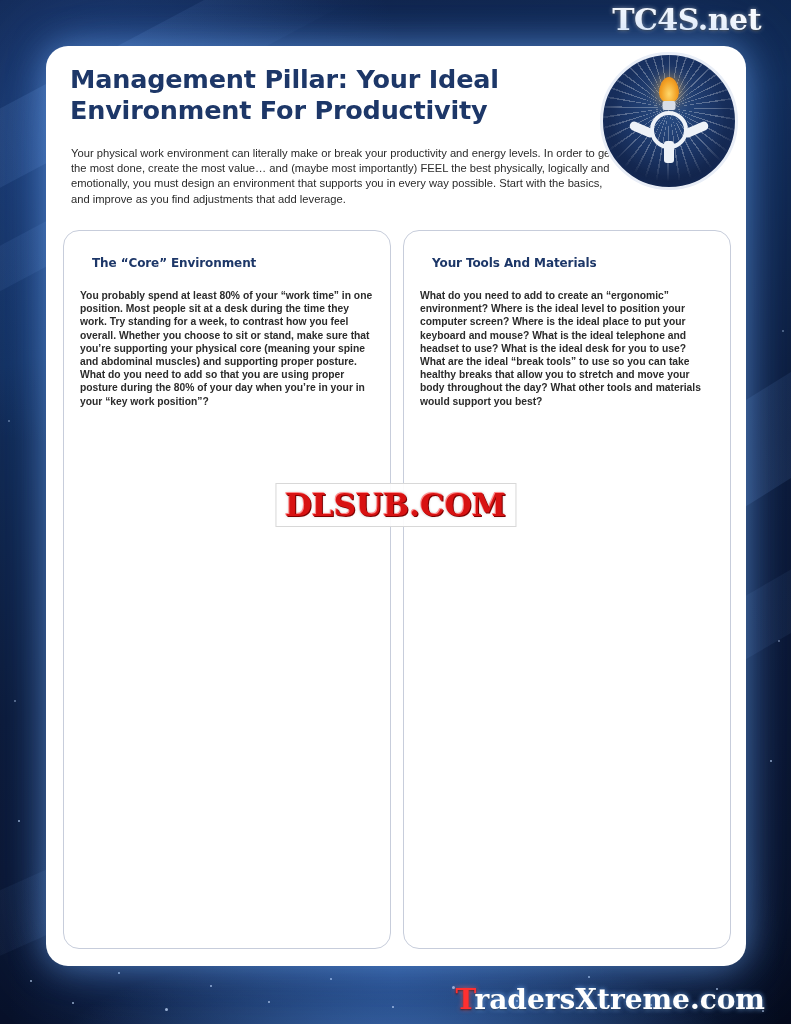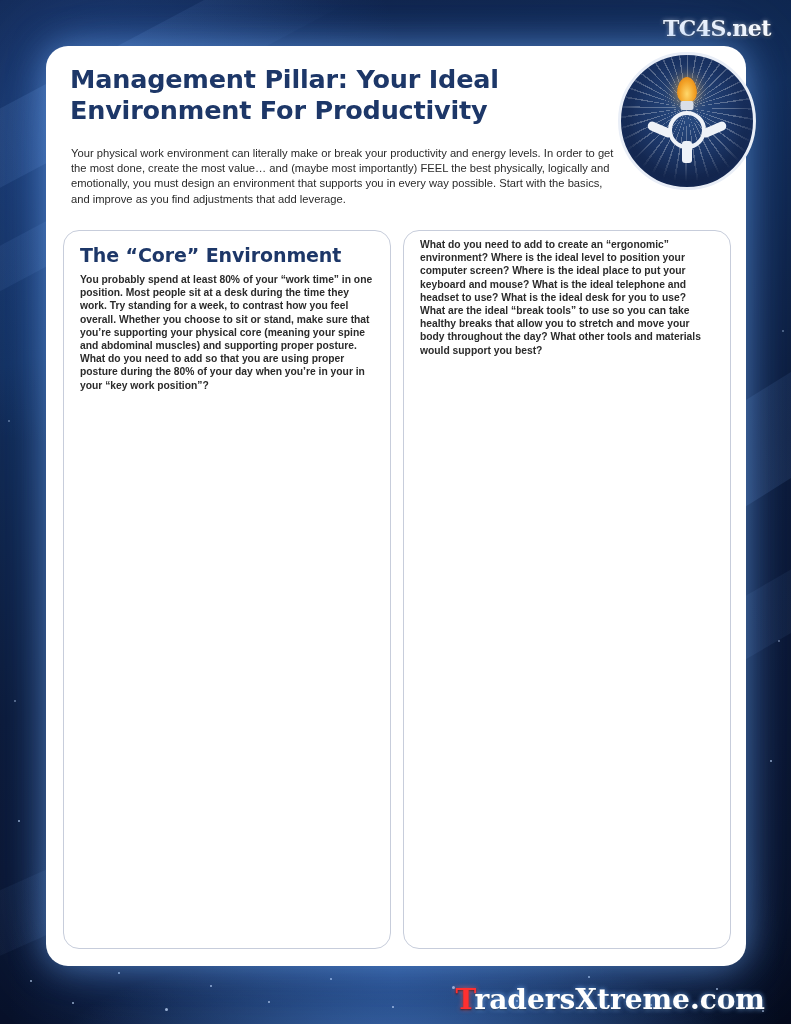--- a/index.html
+++ b/index.html
@@ -66,21 +66,20 @@
     border-radius: 22px;
     box-shadow: 0 0 34px rgba(120,180,255,0.55), 0 0 90px rgba(60,120,220,0.35);
   }
 
   
   .header {
     position: absolute;
     left: 0; top: 0;
     width: 700px;
     height: 175px;
-    padding-left: 18px;
   }
   .title {
     position: absolute;
     left: 24px;
     top: 18px;
     width: 470px;
     color: #1d3768;
     font-family: "DejaVu Sans", sans-serif;
     font-weight: bold;
     font-size: 25.5px;
@@ -173,49 +172,48 @@
     top: 184px;
     width: 326px;
     height: 717px;
     border: 1.5px solid #c7cddb;
     border-radius: 16px;
     background: #ffffff;
   }
   .col.left { left: 17px; }
   .col.right { left: 357px; }
   .col h2 {
-    margin: 0;
+    margin: 12px;
     padding: 13px 16px 0 16px;
     color: #1d3768;
     font-family: "DejaVu Sans", sans-serif;
-    font-size: 19px;
+    font-size: 12px;
     font-weight: bold;
     letter-spacing: -0.1px;
   }
   .col p {
     margin: 0;
     padding: 7px 16px 0 16px;
     color: #2b2b2b;
     font-size: 10.3px;
     line-height: 13.2px;
     font-weight: bold;
   }
 
   
   .tc4s {
     position: absolute;
-    right: 20px;
+    right: 30px;
     top: 2px;
     font-family: "DejaVu Serif", serif;
     font-weight: bold;
-    font-size: 22px;
+    font-size: 30px;
     color: #ffffff;
     text-shadow: 0 0 4px rgba(255,255,255,0.55), 0 1px 2px rgba(0,0,0,0.8);
     letter-spacing: -0.5px;
-    margin-top: 13px;
   }
 
   
   .watermark {
     position: absolute;
     left: 50%;
     top: 483px;
     transform: translateX(-50%);
     padding: 3px 9px;
     background: rgba(255,255,255,0.92);
@@ -298,21 +296,23 @@
         <div class="stem"></div>
       </div>
     </div>
 
     <div class="col left">
       <h2>The “Core” Environment</h2>
       <p>You probably spend at least 80% of your “work time” in one position. Most people sit at a desk during the time they work. Try standing for a week, to contrast how you feel overall. Whether you choose to sit or stand, make sure that you’re supporting your physical core (meaning your spine and abdominal muscles) and supporting proper posture. What do you need to add so that you are using proper posture during the 80% of your day when you’re in your in your “key work position”?</p>
     </div>
 
     <div class="col right">
+      <h2>Your Tools And Materials</h2>
       <p>What do you need to add to create an “ergonomic” environment? Where is the ideal level to position your computer screen? Where is the ideal place to put your keyboard and mouse? What is the ideal telephone and headset to use? What is the ideal desk for you to use? What are the ideal “break tools” to use so you can take healthy breaks that allow you to stretch and move your body throughout the day? What other tools and materials would support you best?</p>
     </div>
 
   </div>
 
+  <div class="watermark">DLSUB.COM</div>
 
   <div class="bottom-brand"><span class="accent">T</span><span>radersXtreme.com</span></div>
 
 </div>
 
 </body></html>

